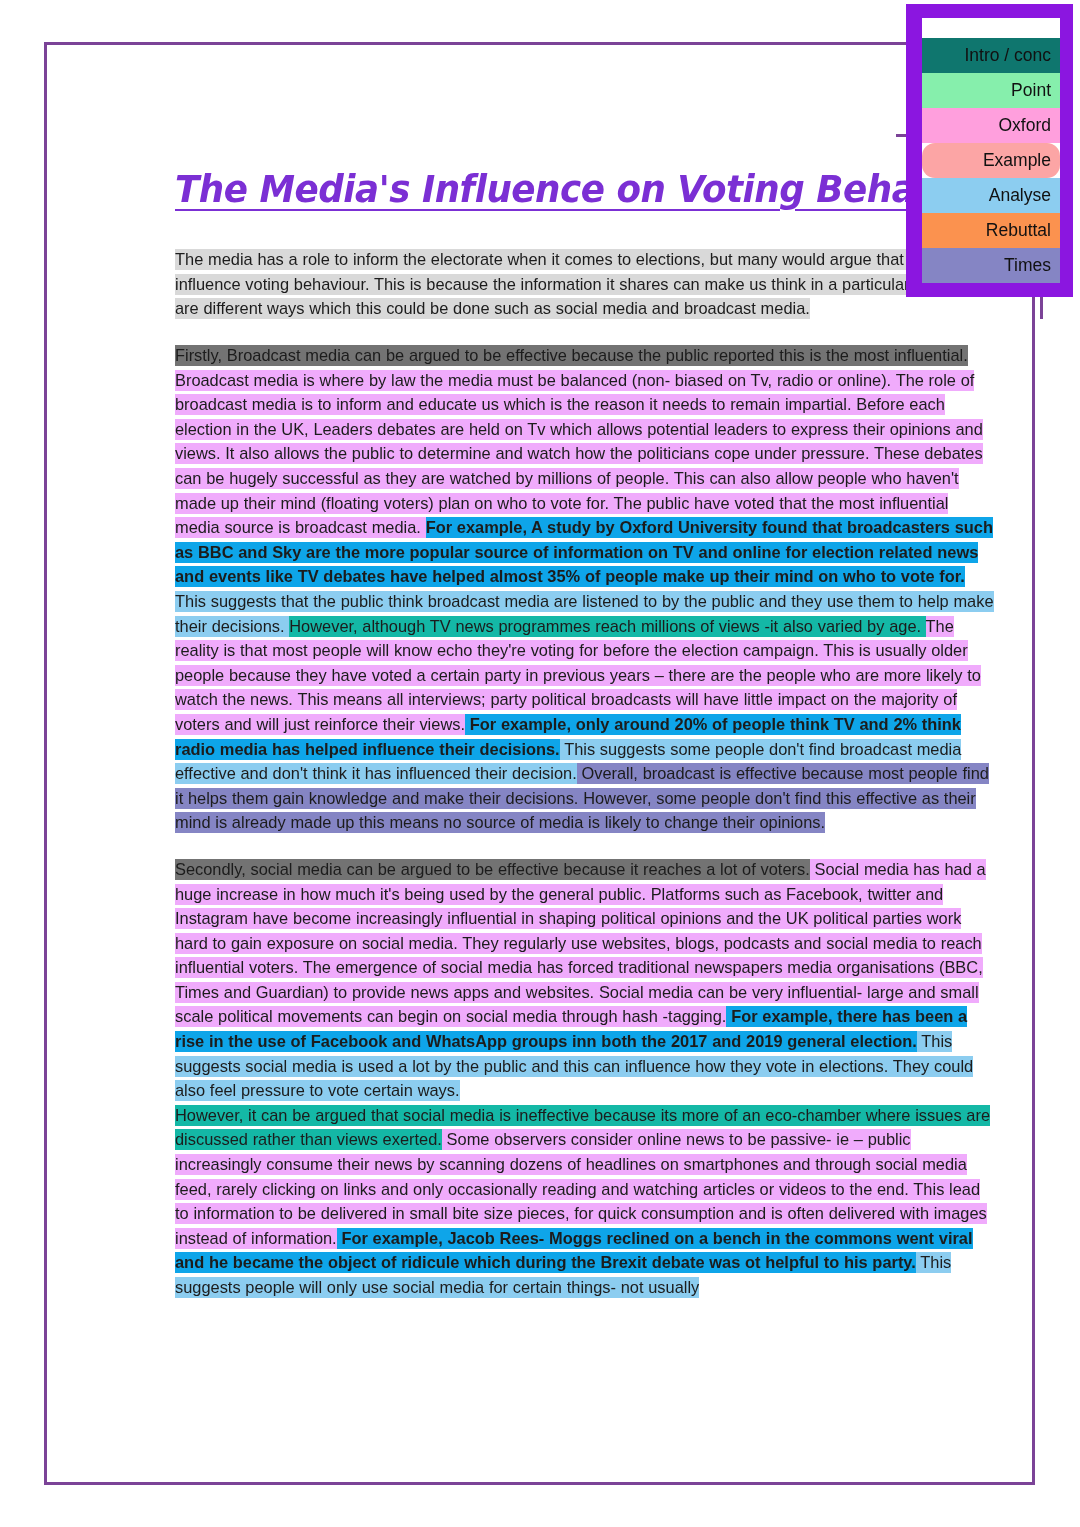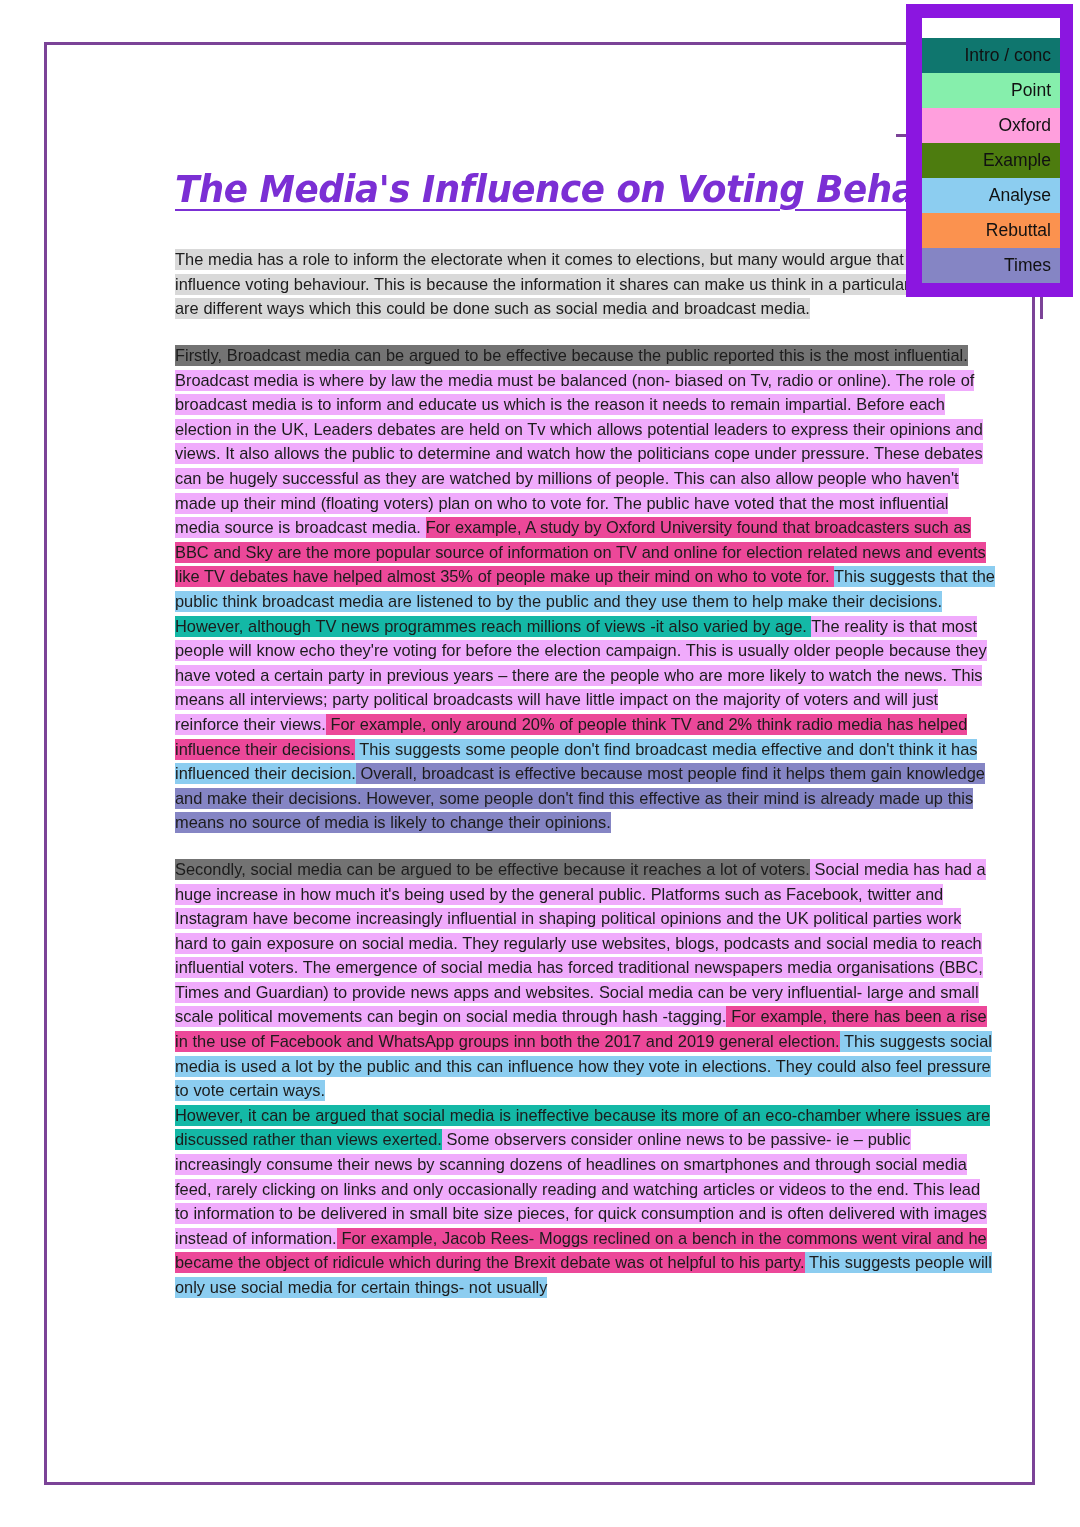--- a/index.html
+++ b/index.html
@@ -82,21 +82,21 @@
   #para-intro { margin-top: 34px; }
   #para-broadcast { margin-top: 0; }
   #para-social { margin-bottom: 0; }
 
   
   .hl { padding: 1px 0 2px 0; box-decoration-break: clone;
         -webkit-box-decoration-break: clone; }
   .hl-intro    { background: #d9d9d9; }
   .hl-point    { background: #737373; }
   .hl-explain  { background: #f0abfc; }
-  .hl-example  { background: #ec4899; }
+  .hl-example  { background: #0ea5e9; font-weight: bold; }
   .hl-analyse  { background: #8ccdf0; }
   .hl-rebuttal { background: #14b8a6; }
   .hl-link     { background: #8585c4; }
 
   
   #legend {
     position: absolute;
     left: 906px;
     top: 4px;
     width: 167px;
@@ -120,21 +120,21 @@
     align-items: center;
     justify-content: flex-end;
     padding-right: 9px;
     font-size: 17.5px;
     color: #111111;
     box-sizing: border-box;
   }
   .lg-intro    { background: #0f766e; margin-top: 20px; }
   .lg-point    { background: #86efac; }
   .lg-explain  { background: #ff9fdd; }
-  .lg-example  { background: #4d7c0f; }
+  .lg-example  { background: #fca5a5; border-radius: 13px; }
   .lg-analyse  { background: #8ccdf0; }
   .lg-rebuttal { background: #fb924f; padding-left: 44px; }
   .lg-link     { background: #8585c4; }
 
   
   #legend-connector-h {
     position: absolute;
     left: 896px;
     top: 134px;
     width: 18px;

